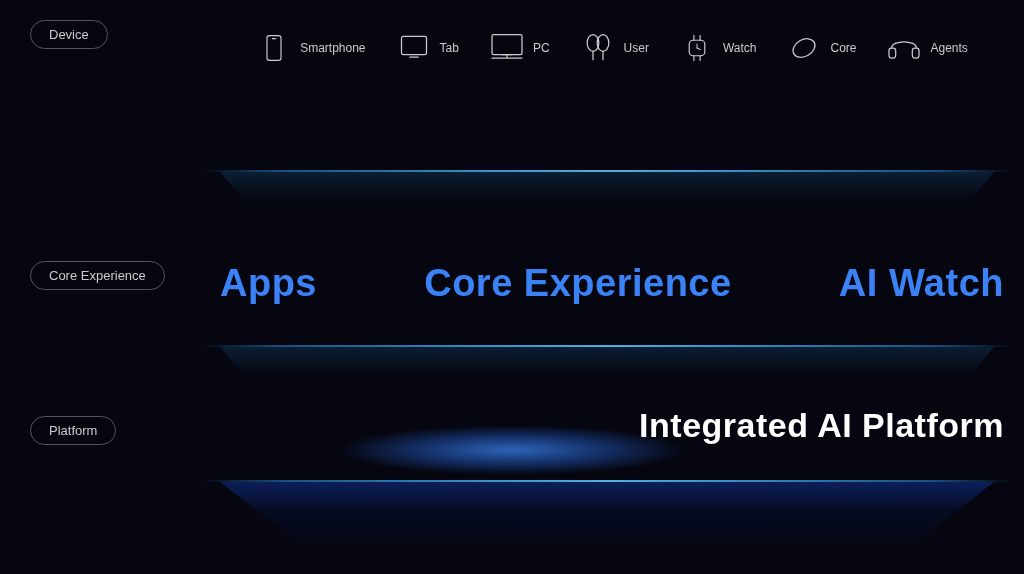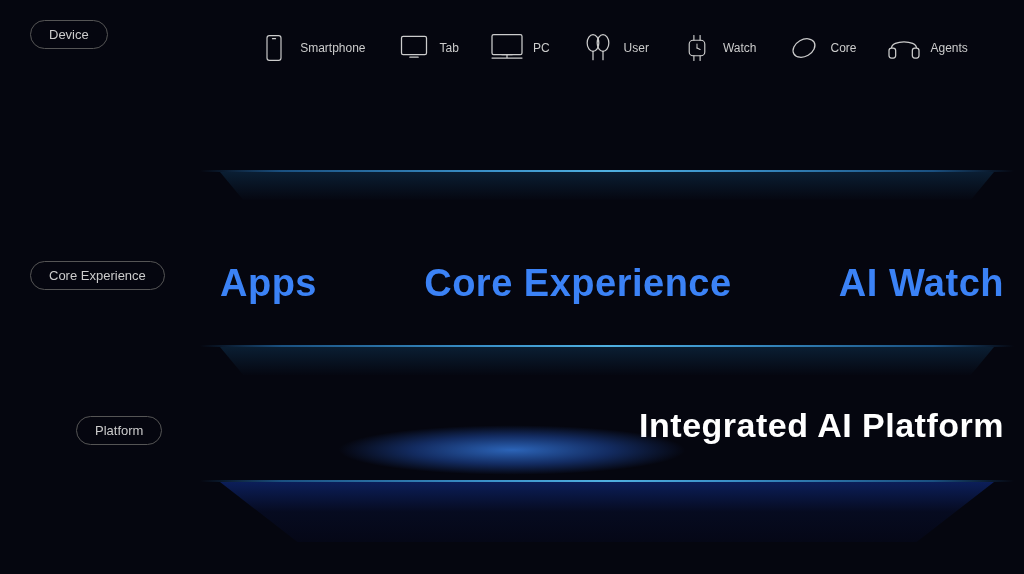--- a/index.html
+++ b/index.html
@@ -126,21 +126,20 @@
     .row-shelf2 {
       flex: 0 0 35px;
       position: relative;
     }
 
     .row-platform {
       flex: 0 0 100px;
       display: flex;
       align-items: center;
       position: relative;
-      margin-left: 46px;
     }
 
     .row-shelf3 {
       flex: 1;
       position: relative;
     }
 
     
     .shelf-line-top {
       position: absolute;

